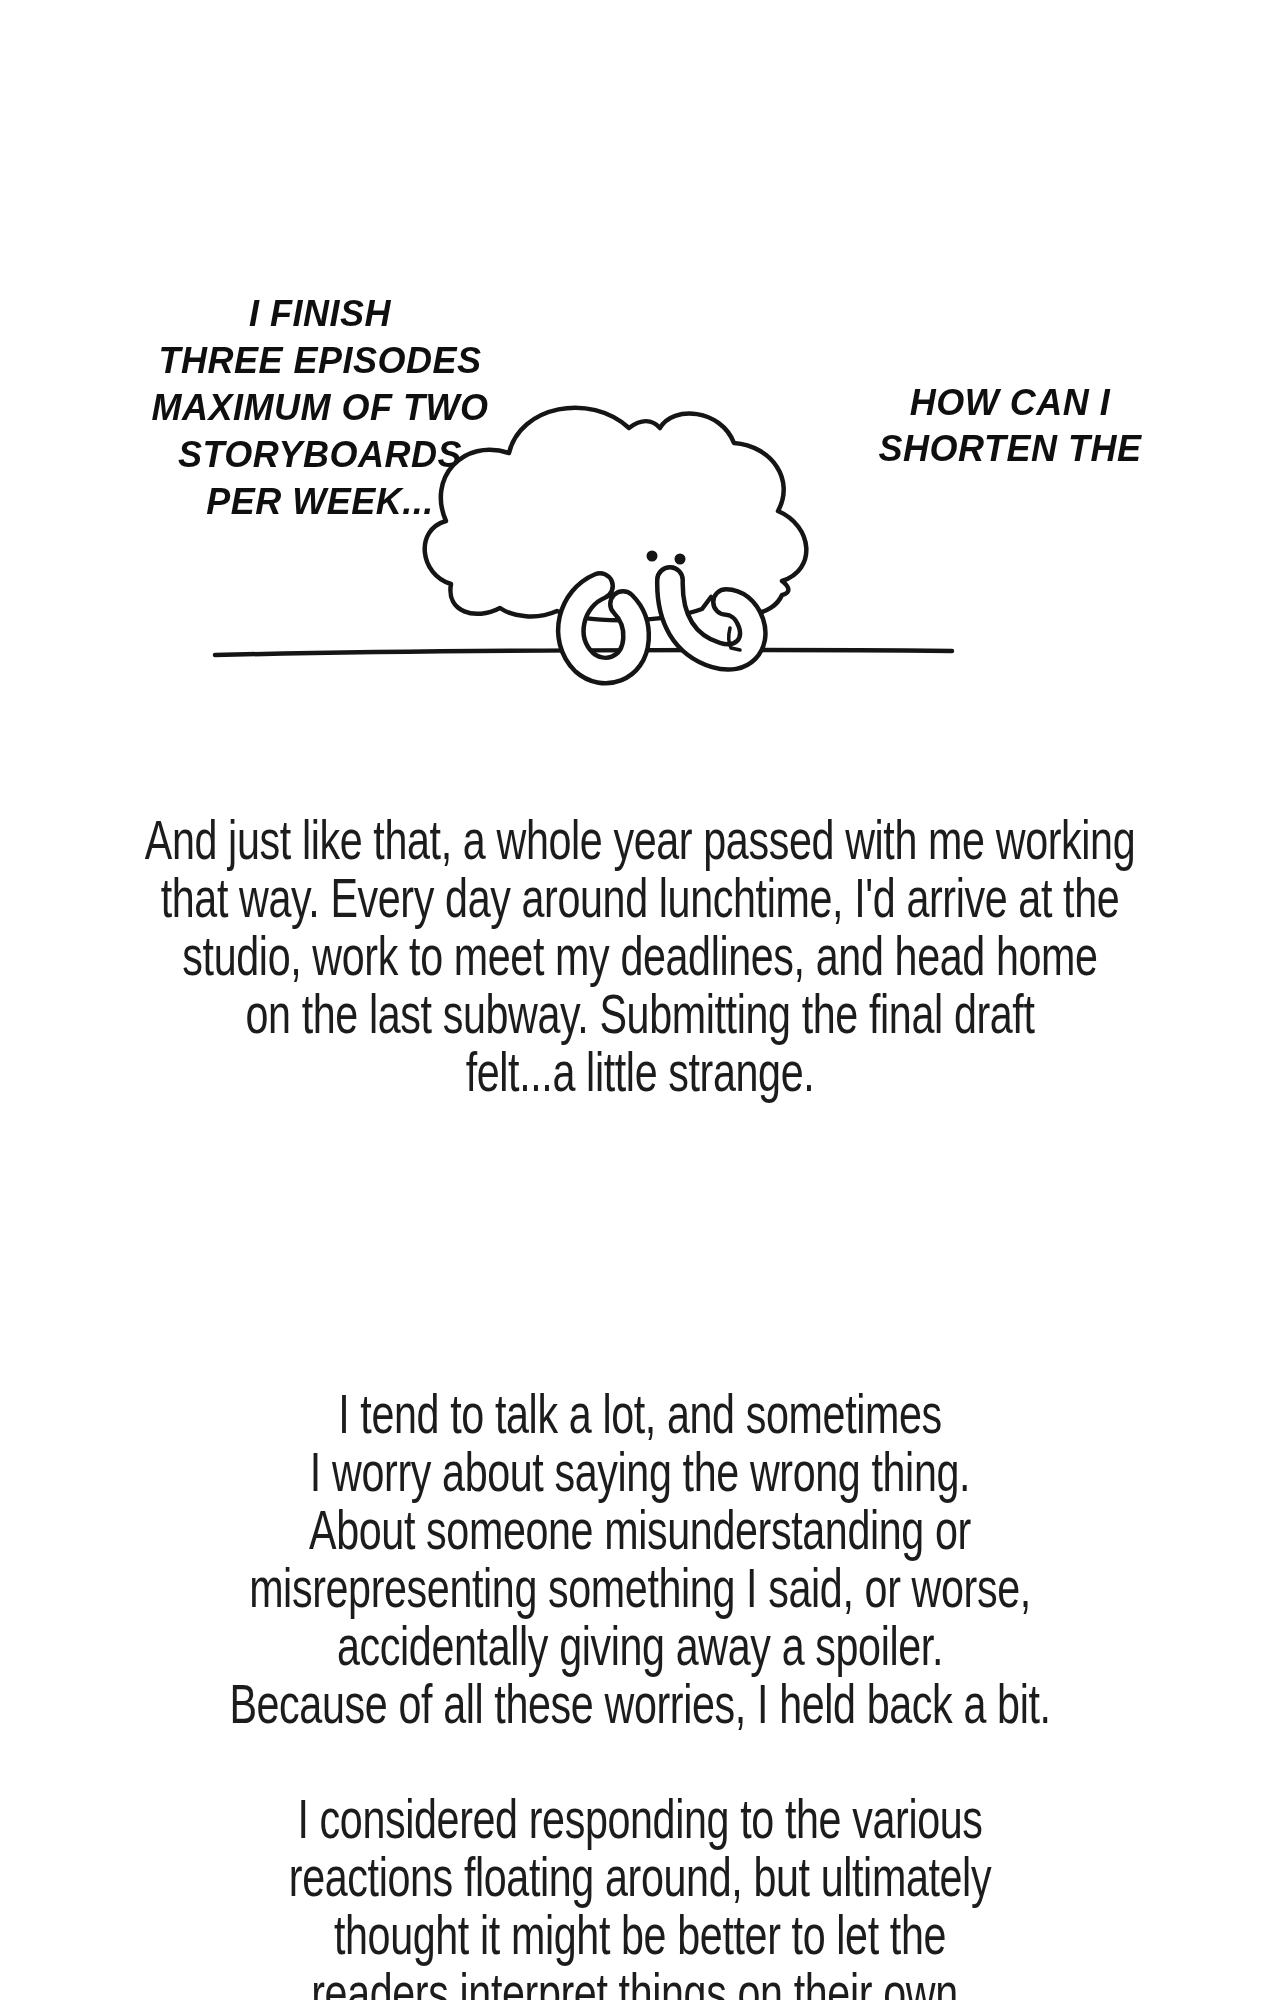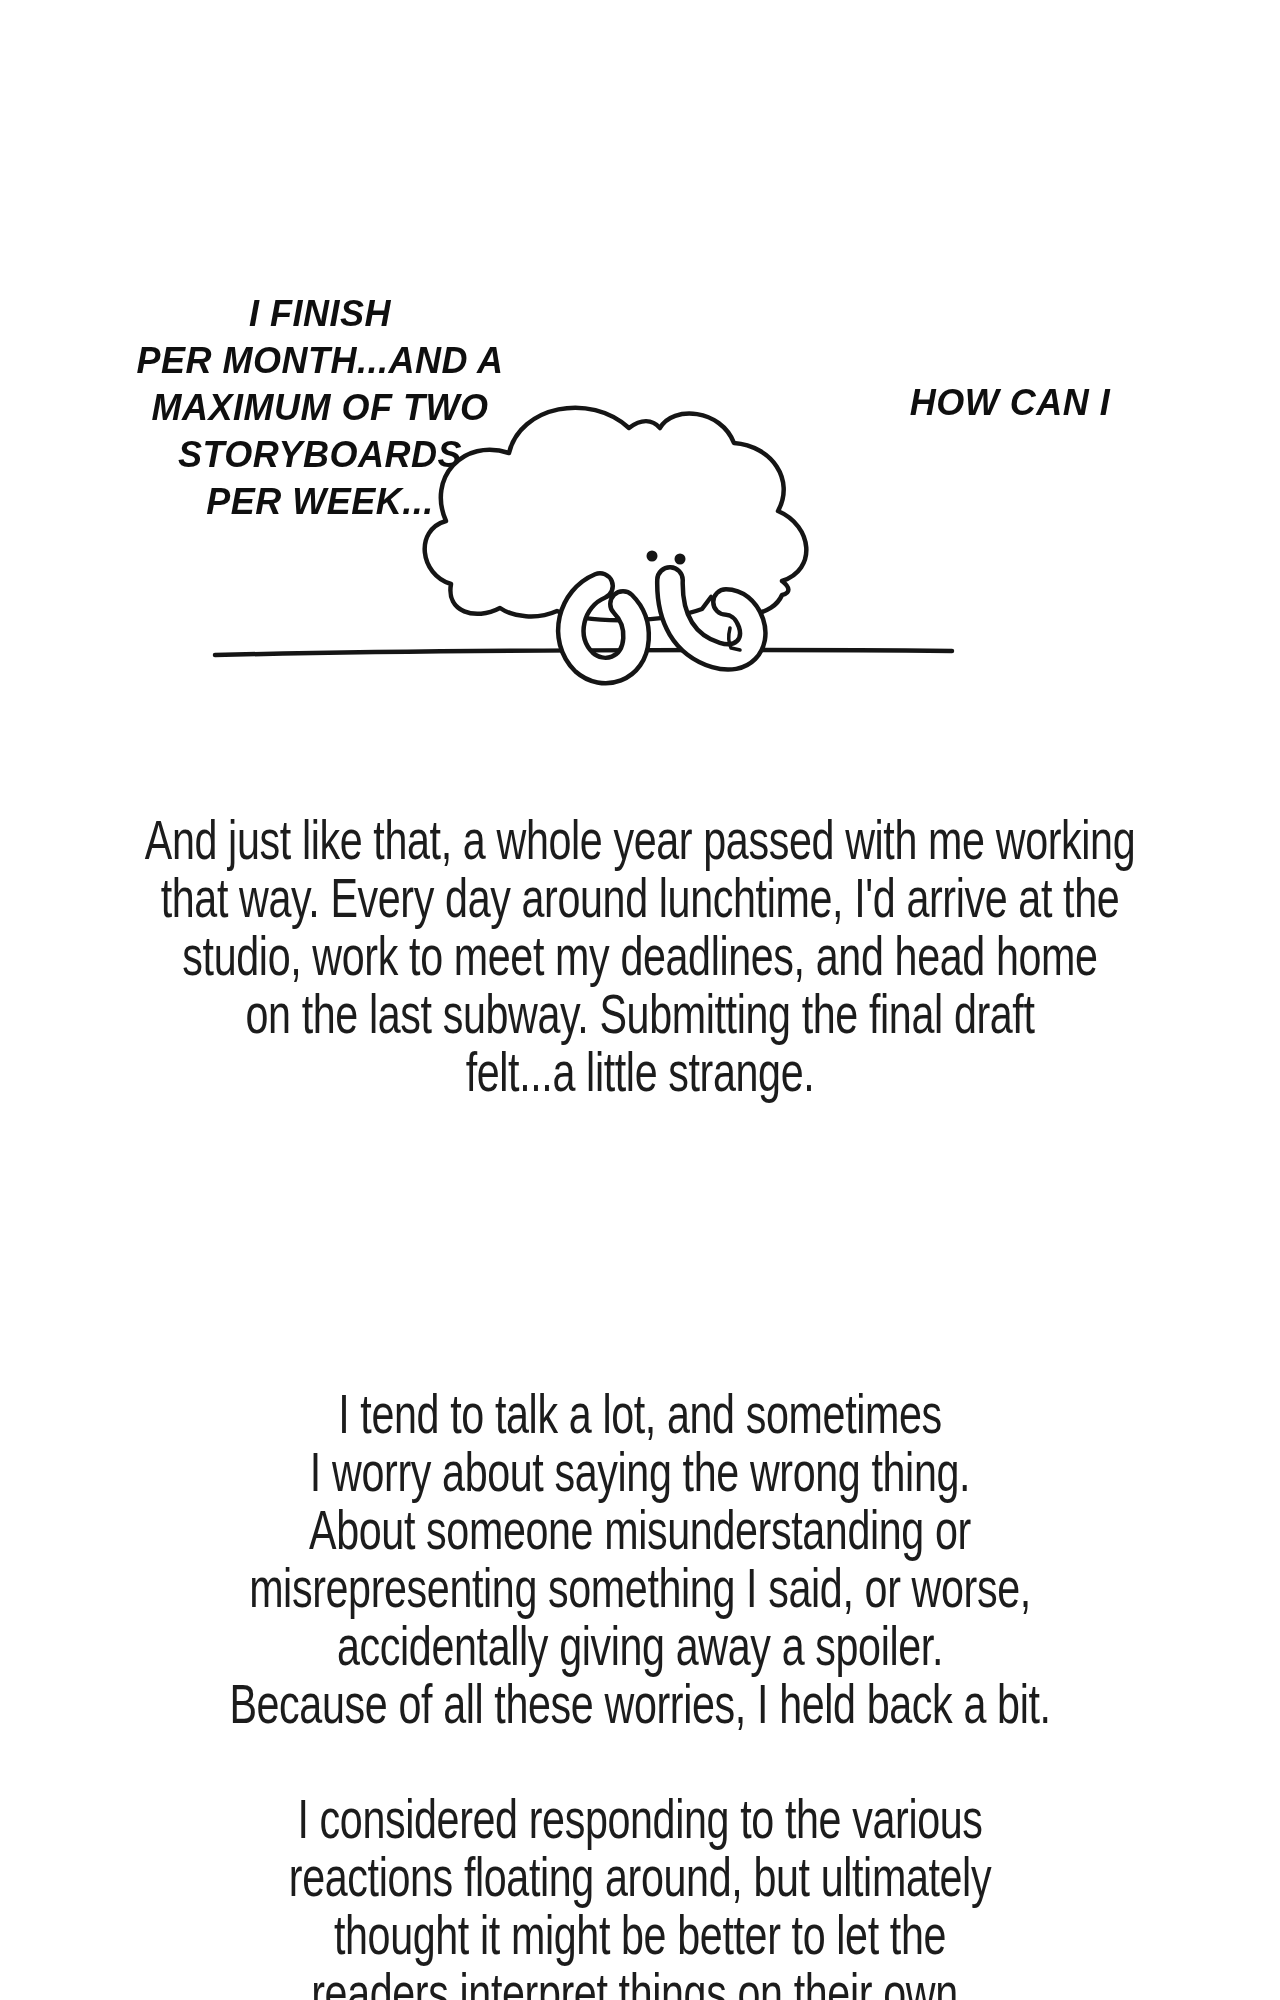--- a/index.html
+++ b/index.html
@@ -50,28 +50,29 @@
     height: 310px;
   }
 </style>
 </head>
 <body>
 
 <div class="page">
 
   <div class="speech speech-left">
       <div class="line">I FINISH</div>
-      <div class="line">PER MONTH...AND A</div>
+      <div class="line">THREE EPISODES</div>
       <div class="line">MAXIMUM OF TWO</div>
       <div class="line">STORYBOARDS</div>
       <div class="line">PER WEEK...</div>
     </div>
 
   <div class="speech speech-right">
       <div class="line">HOW CAN I</div>
+      <div class="line">SHORTEN THE</div>
     </div>
 
   <svg class="illustration" viewBox="0 0 800 310" xmlns="http://www.w3.org/2000/svg">
 
     <path d="M 45 277 C 260 272, 560 271, 782 273" fill="none" stroke="#151515" stroke-width="4.5" stroke-linecap="round"></path>
 
     <path d="M 330 230
              C 305 243, 276 234, 281 206
              C 250 197, 244 152, 276 143
              C 257 100, 293 60, 339 75

